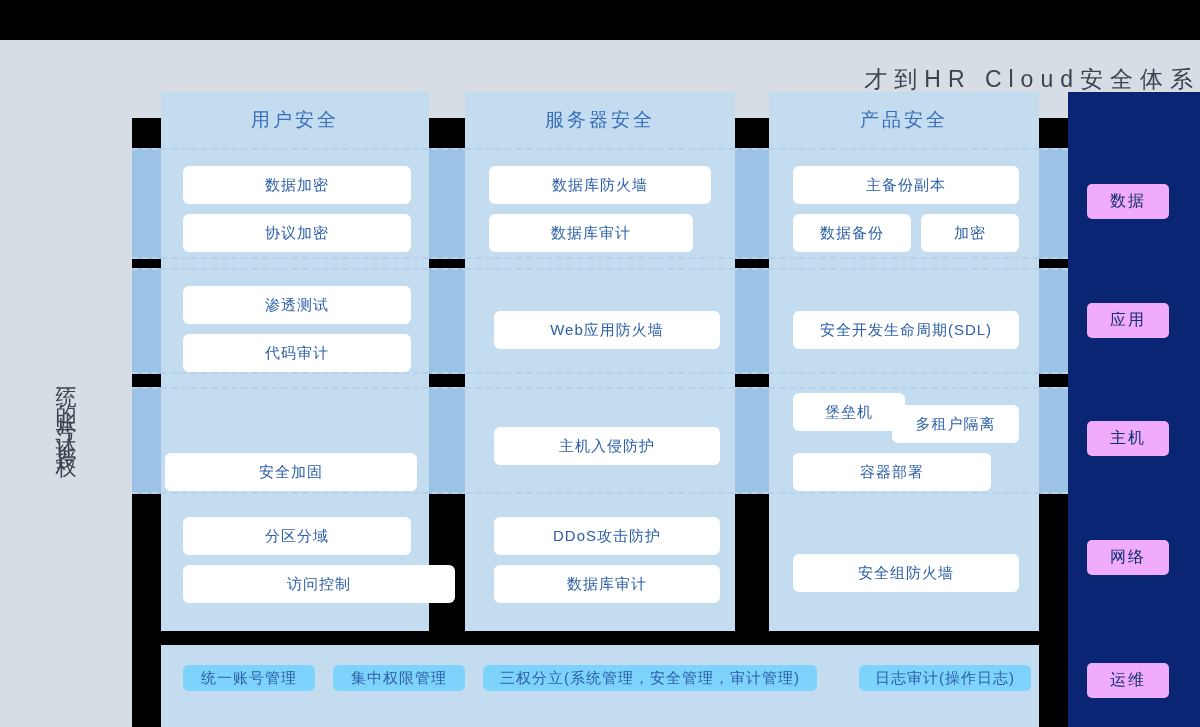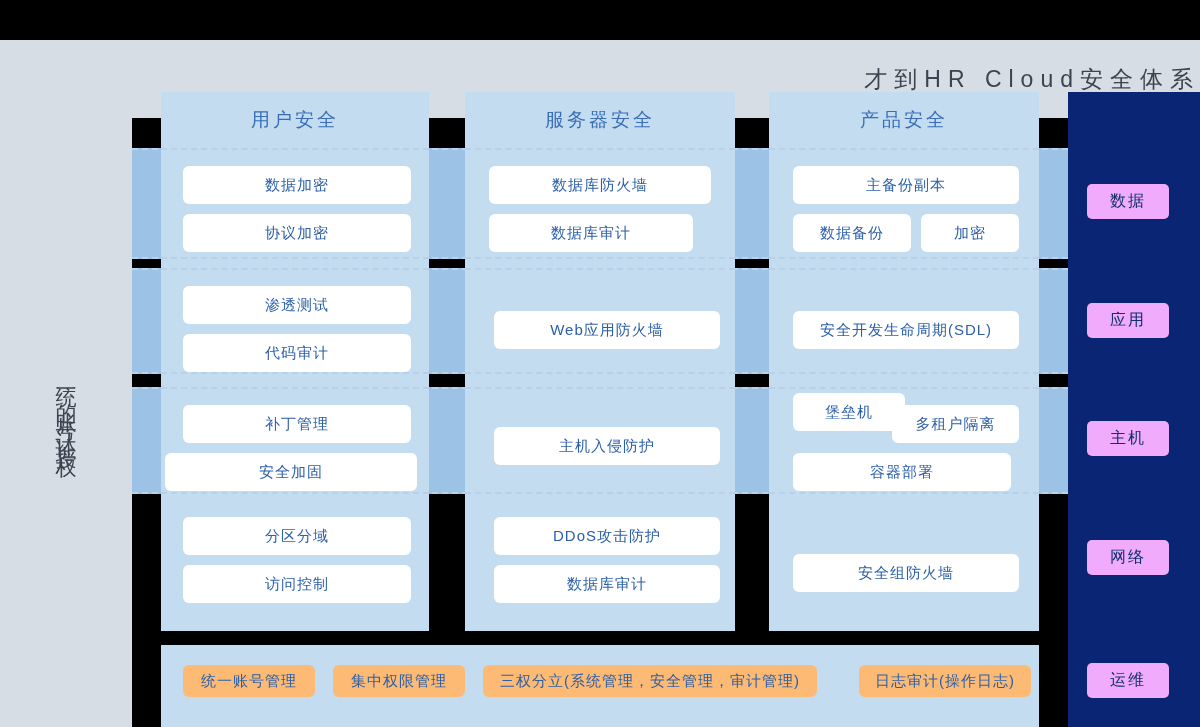--- a/index.html
+++ b/index.html
@@ -39,21 +39,21 @@
 
   .rowband{position:absolute;left:0;right:0;box-sizing:border-box;padding-left:28px;}
   .rowband.dashed{border-top:2px dashed #b6d1e9;border-bottom:2px dashed #b6d1e9;}
 
   .chip{position:absolute;background:#fff;border-radius:6px;
         display:flex;align-items:center;justify-content:center;
         font-size:15px;color:#2c5fa8;letter-spacing:1px;height:38px;}
 
   
   .bottom{position:absolute;left:161px;top:645px;width:878px;height:82px;background:#c3dcf0;}
-  .bchip{position:absolute;top:20px;height:32px;background:#fdba74;border-radius:6px;
+  .bchip{position:absolute;top:20px;height:26px;background:#7dd3fc;border-radius:6px;
          display:flex;align-items:center;justify-content:center;
          font-size:15px;color:#2c5fa8;letter-spacing:1px;}
 </style>
 </head>
 <body>
 
 <div id="stage">
 
   <div class="header">
     <div class="header-title">才到HR Cloud安全体系</div>
@@ -72,26 +72,25 @@
         <div class="col-title">用户安全</div>
         <div class="rowband dashed" style="top: 56px; height: 111px;">
           <div class="chip" style="left: 22px; width: 228px; top: 16px;">数据加密</div>
           <div class="chip" style="left: 22px; width: 228px; top: 64px;">协议加密</div>
         </div>
         <div class="rowband dashed" style="top: 176px; height: 106px;">
           <div class="chip" style="left: 22px; width: 228px; top: 16px;">渗透测试</div>
           <div class="chip" style="left: 22px; width: 228px; top: 64px;">代码审计</div>
         </div>
         <div class="rowband dashed" style="top: 295px; height: 107px;">
-          <div class="chip" style="left: 22px; width: 228px; top: 16px;">补丁管理</div>
           <div class="chip" style="left: 4px; width: 252px; top: 64px;">安全加固</div>
         </div>
         <div class="rowband" style="top: 410px; height: 129px;">
           <div class="chip" style="left: 22px; width: 228px; top: 15px;">分区分域</div>
-          <div class="chip" style="left: 22px; width: 228px; top: 63px;">访问控制</div>
+          <div class="chip" style="left: 22px; width: 272px; top: 63px;">访问控制</div>
         </div>
       </div>
       <div class="col" style="left: 465px; width: 270px;">
         <div class="col-title">服务器安全</div>
         <div class="rowband dashed" style="top: 56px; height: 111px;">
           <div class="chip" style="left: 24px; width: 222px; top: 16px;">数据库防火墙</div>
           <div class="chip" style="left: 24px; width: 204px; top: 64px;">数据库审计</div>
         </div>
         <div class="rowband dashed" style="top: 176px; height: 106px;">
           <div class="chip" style="left: 29px; width: 226px; top: 41px;">Web应用防火墙</div>
@@ -110,21 +109,21 @@
           <div class="chip" style="left: 24px; width: 226px; top: 16px;">主备份副本</div>
           <div class="chip" style="left: 24px; width: 118px; top: 64px;">数据备份</div>
           <div class="chip" style="left: 152px; width: 98px; top: 64px;">加密</div>
         </div>
         <div class="rowband dashed" style="top: 176px; height: 106px;">
           <div class="chip" style="left: 24px; width: 226px; top: 41px;">安全开发生命周期(SDL)</div>
         </div>
         <div class="rowband dashed" style="top: 295px; height: 107px;">
           <div class="chip" style="left: 24px; width: 112px; top: 4px;">堡垒机</div>
           <div class="chip" style="left: 123px; width: 127px; top: 16px;">多租户隔离</div>
-          <div class="chip" style="left: 24px; width: 218px; top: 64px;">容器部署</div>
+          <div class="chip" style="left: 24px; width: 198px; top: 64px;">容器部署</div>
         </div>
         <div class="rowband" style="top: 410px; height: 129px;">
           <div class="chip" style="left: 24px; width: 226px; top: 52px; text-align: center;">安全组防火墙</div>
         </div>
       </div>
     </div>
 
   <div class="right-panel">
     <div id="pills-host">
         <div class="right-pill" style="top: 92px;">数据</div>

